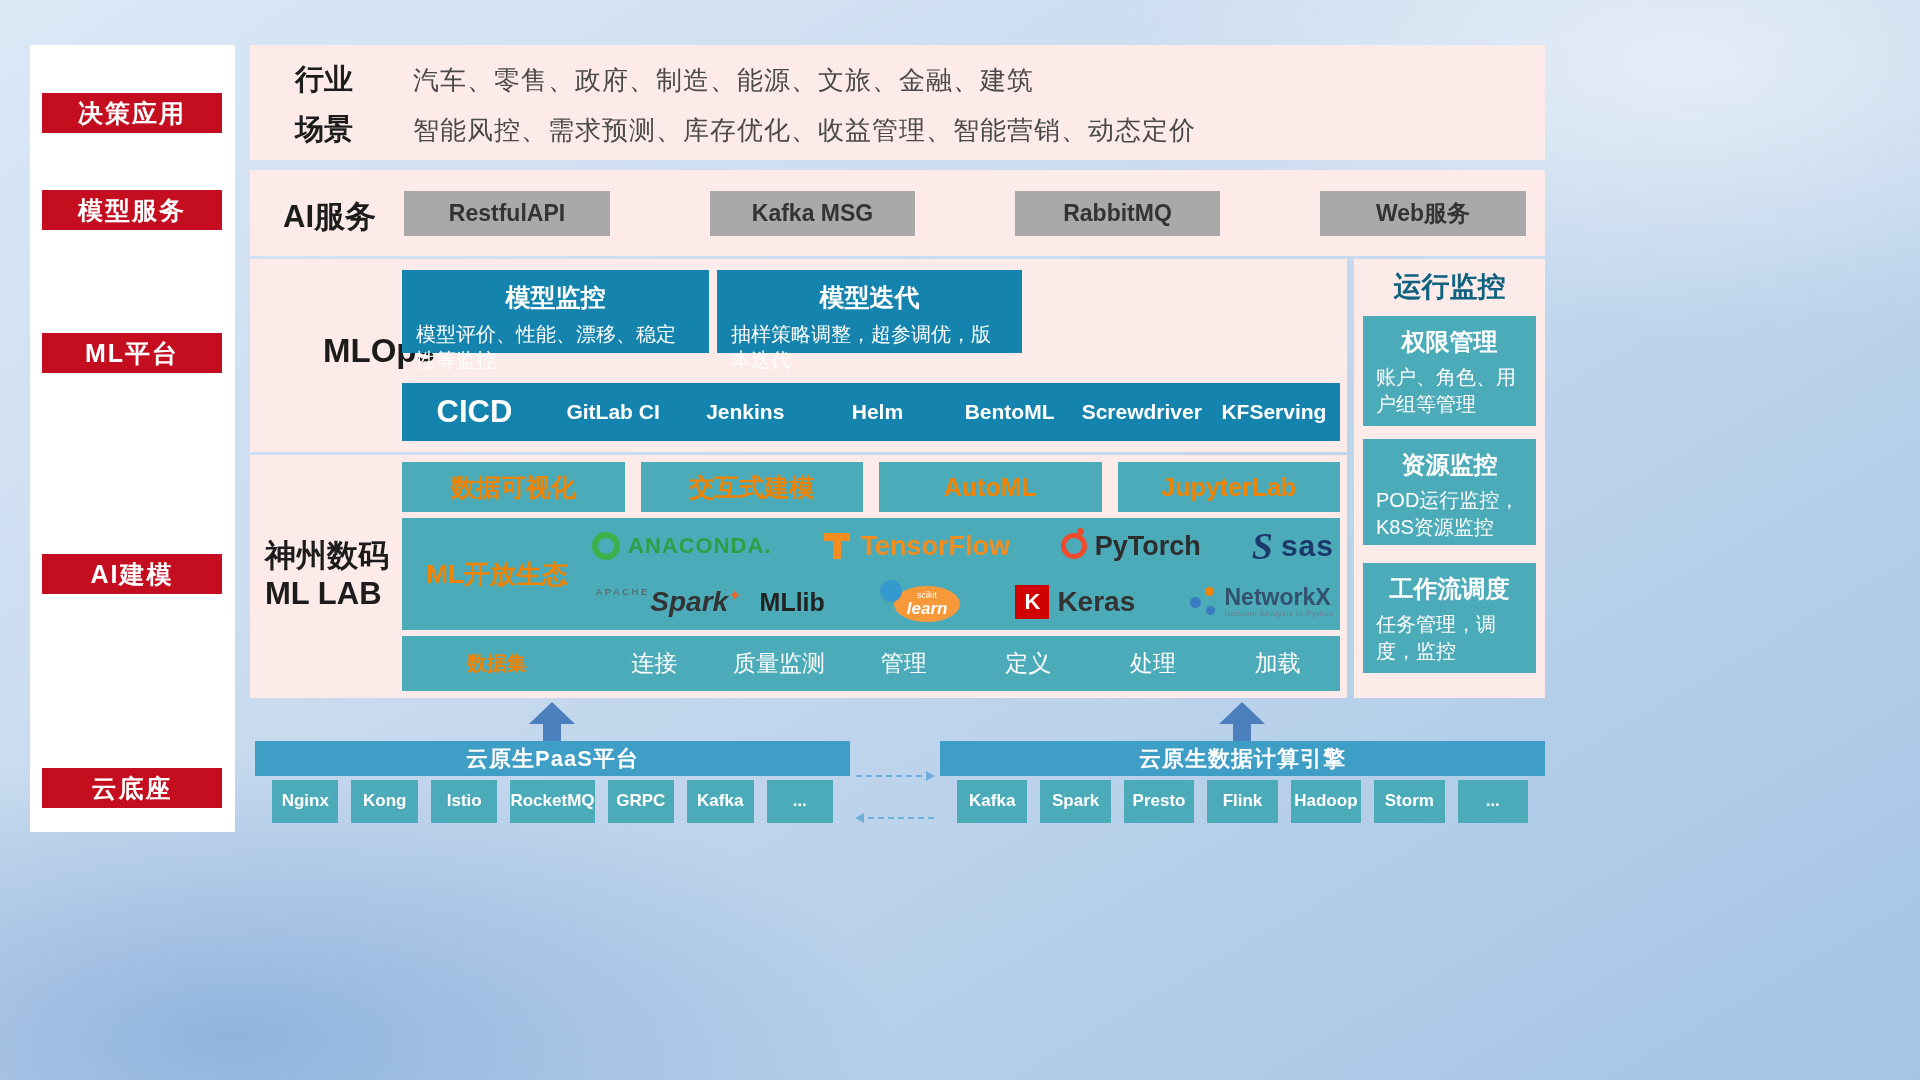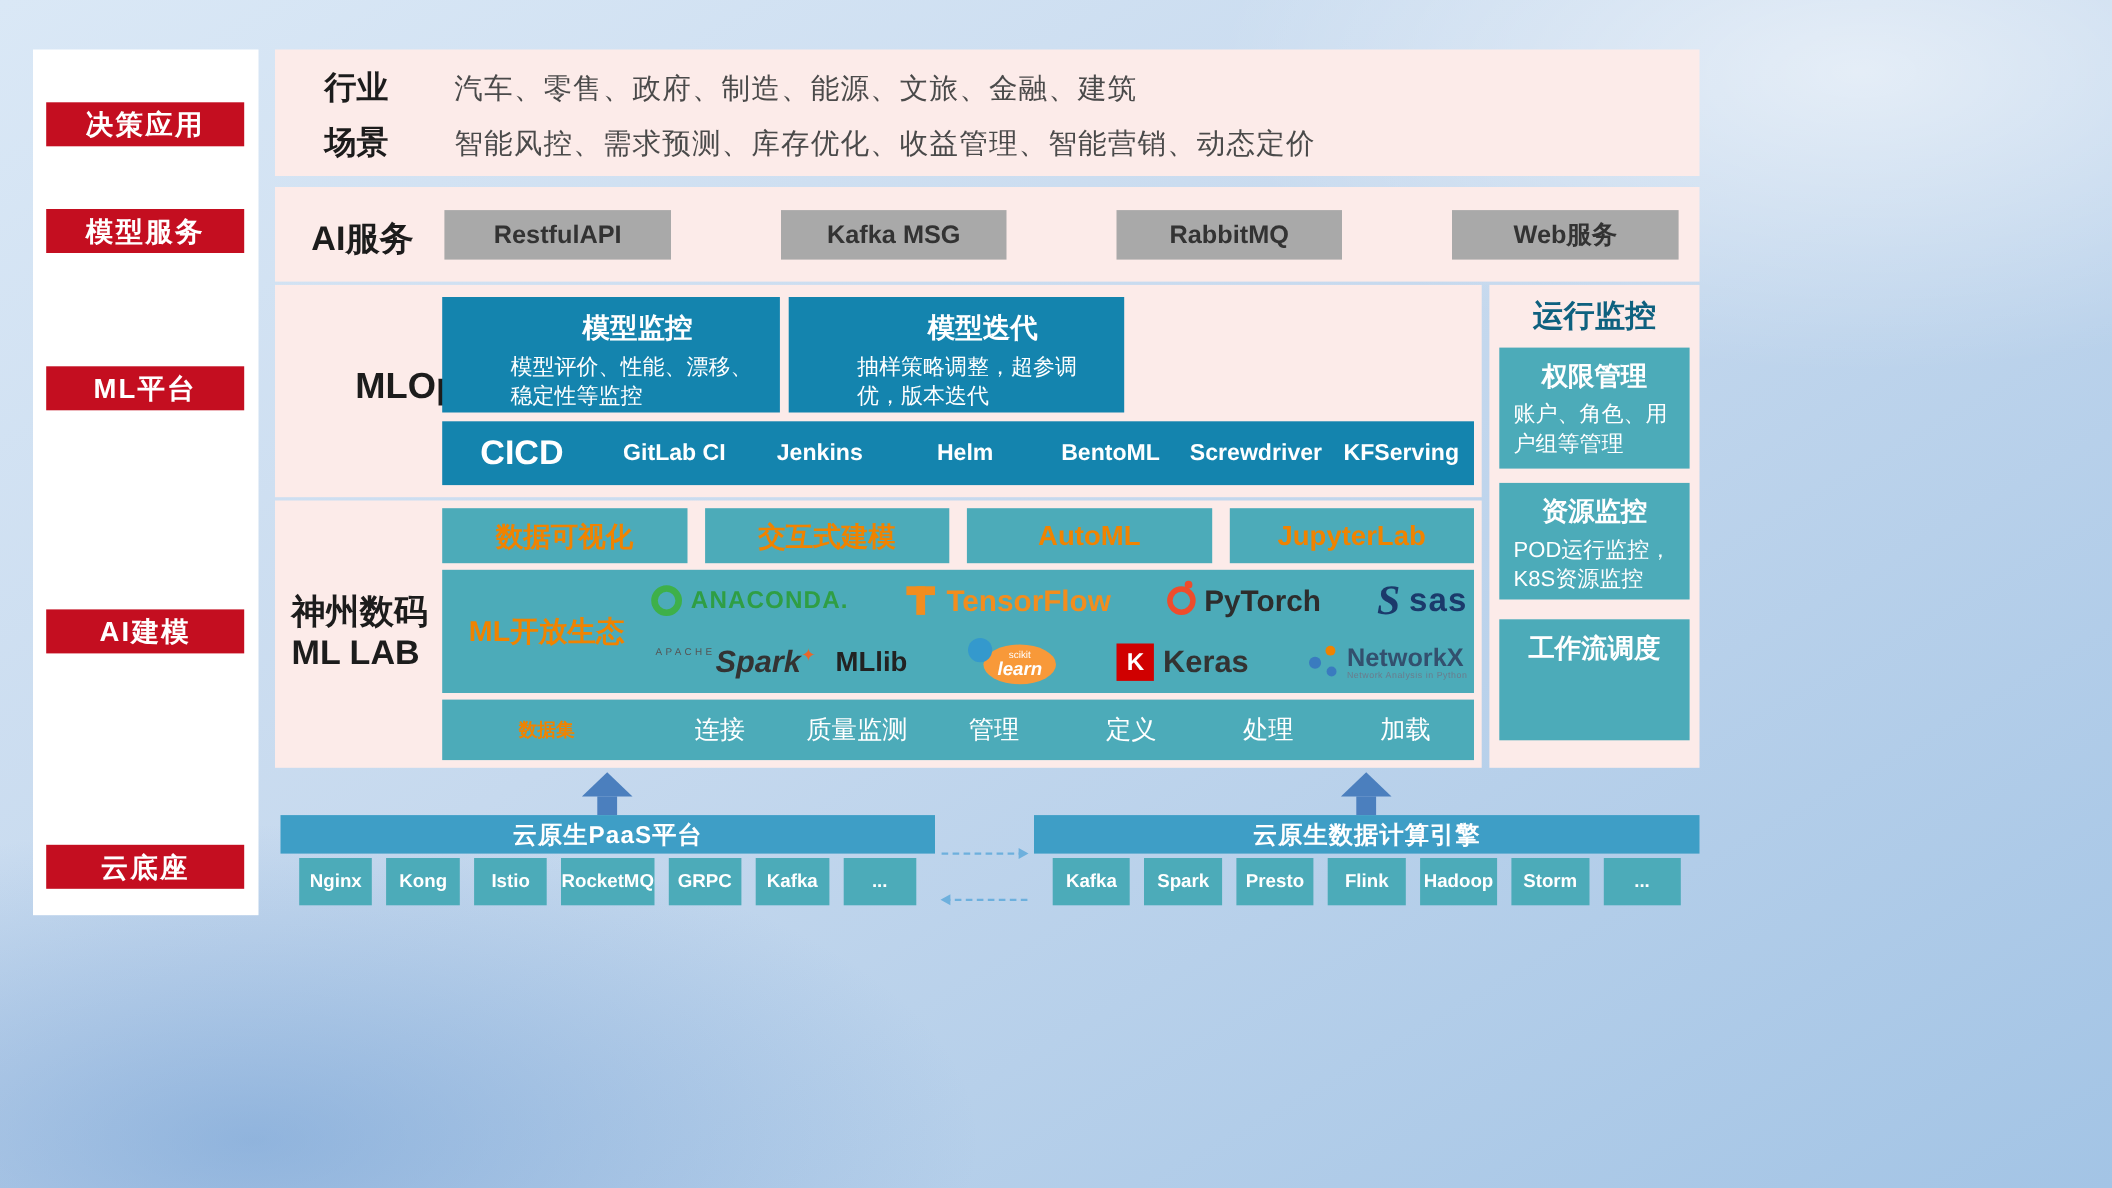--- a/index.html
+++ b/index.html
@@ -27,21 +27,21 @@
   .panel > * { position:absolute; }
 
   .blk-label { font-weight:bold; color:#1c1c1c; }
   .row-text { font-size:26px; color:#4a4a4a; letter-spacing:1px; white-space:nowrap; }
 
   
   .svc-btn { top:21px; height:45px; background:#a9a9a9; color:#333; font-size:23px; font-weight:bold;
     display:flex; align-items:center; justify-content:center; }
 
   
-  .card { background:#1484ae; color:#fff; top:11px; height:105px;padding-left:48px; }
+  .card { background:#1484ae; color:#fff; top:11px; height:83px; }
   .card-title { display:block; text-align:center; font-size:25px; font-weight:bold; padding-top:11px; }
   .card-desc { display:block; font-size:20px; line-height:1.32; padding:7px 14px 0 14px; }
 
   .cicd-bar { left:152px; top:124px; width:938px; height:58px; background:#1484ae; color:#fff;
     display:flex; align-items:center; }
   .cicd-label { width:145px; text-align:center; font-size:31px; font-weight:bold; }
   .cicd-tool { flex:1; text-align:center; font-size:21px; font-weight:bold; }
 
   
   .mllab-title { font-size:31px; font-weight:bold; color:#1c1c1c; line-height:1.22; }
@@ -94,21 +94,21 @@
   .nx-icon { position:relative; width:26px; height:30px; }
   .nx-icon i { position:absolute; border-radius:50%; }
   .nx-icon .d1 { left:0; top:10px; width:11px; height:11px; background:#3a7bbf; }
   .nx-icon .d2 { left:15px; top:0;  width:9px;  height:9px;  background:#f08300; }
   .nx-icon .d3 { left:16px; top:19px; width:9px; height:9px; background:#3a7bbf; }
   .nx-col { display:flex; flex-direction:column; line-height:1.1; }
   .nx-text { font-size:23px; font-weight:bold; color:#33506e; }
   .nx-sub { font-size:8px; color:#6b7b8c; letter-spacing:.5px; }
 
   .data-row { left:152px; top:181px; width:938px; height:55px; background:#4cabb9; display:flex; align-items:center; }
-  .data-label { width:190px; text-align:center; color:#f08300; font-size:17px; font-weight:bold; }
+  .data-label { width:190px; text-align:center; color:#f08300; font-size:20px; font-weight:bold; }
   .data-item { flex:1; text-align:center; color:#fff; font-size:23px; }
 
   
   .mon-title { top:9px; left:0; width:100%; text-align:center; font-size:28px; font-weight:bold; color:#0e617f; }
   .mon-card { left:9px; width:173px; background:#4cabb9; color:#fff; }
   .mc1 { top:57px; height:110px; } .mc2 { top:180px; height:106px; } .mc3 { top:304px; height:110px; }
   .mon-card-title { display:block; text-align:center; font-size:24px; font-weight:bold; padding-top:10px; }
   .mon-card-desc { display:block; font-size:20px; line-height:1.35; padding:6px 12px 0 13px; }
 
   
@@ -271,20 +271,21 @@
     <div class="mon-card mc1">
       <span class="mon-card-title">权限管理</span>
       <span class="mon-card-desc">账户、角色、用户组等管理</span>
     </div>
     <div class="mon-card mc2">
       <span class="mon-card-title">资源监控</span>
       <span class="mon-card-desc">POD运行监控，K8S资源监控</span>
     </div>
     <div class="mon-card mc3">
       <span class="mon-card-title">工作流调度</span>
+      <span class="mon-card-desc">任务管理，调度，监控</span>
     </div>
   </div>
 
   <div class="up-arrow" style="left:529px; top:702px;">
     <div class="tri"></div>
       <div class="stem"></div>
   </div>
   <div class="up-arrow" style="left:1219px; top:702px;">
     <div class="tri"></div>
       <div class="stem"></div>

